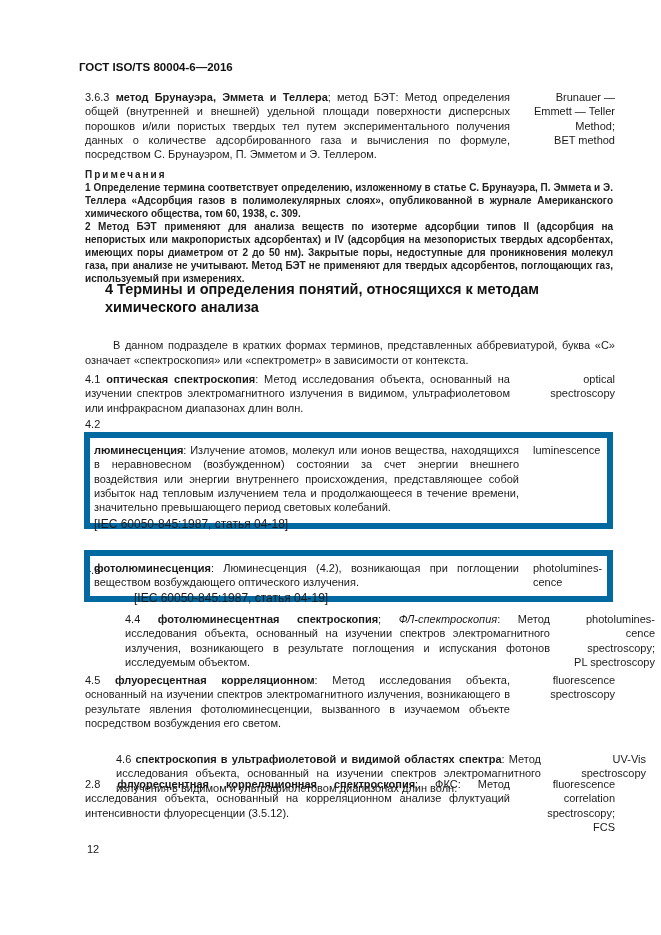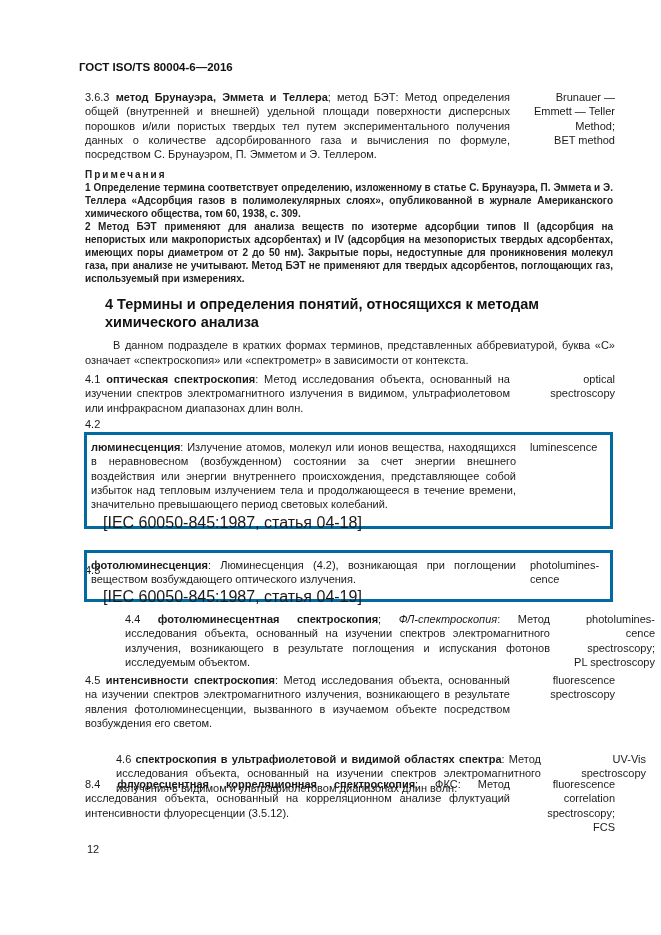--- a/index.html
+++ b/index.html
@@ -12,27 +12,27 @@
       overflow: hidden;
     }
     .abs { position: absolute; }
     .hdr { left: 79px; top: 61px; font-weight: bold; font-size: 11.5px; color: #111; }
     .entry { position: absolute; left: 85px; width: 530px; font-size: 11px; line-height: 14.3px; }
     .entry .def { width: 425px; text-align: justify; }
     .entry .en { position: absolute; left: 440px; top: 0; width: 90px; text-align: right; }
     .notes { position: absolute; left: 85px; width: 528px; font-size: 10px; line-height: 13px; text-align: justify; color: #222; }
     .notes .nt { letter-spacing: 2px; }
     .notes p { margin: 0; }
-    .sec-title { position: absolute; left: 105px; top: 295px; font-weight: bold; font-size: 14.5px; line-height: 18px; color: #111; }
+    .sec-title { position: absolute; left: 105px; top: 280px; font-weight: bold; font-size: 14.5px; line-height: 18px; color: #111; }
     .intro { position: absolute; left: 85px; top: 338px; width: 530px; font-size: 11px; line-height: 15px; text-align: justify; }
     .intro .ind { display: inline-block; width: 28px; }
     .num { position: absolute; left: 85px; font-size: 11px; }
-    .box { position: absolute; left: 84px; width: 529px; border: 3px solid #0369a1; box-sizing: border-box; }
+    .box { position: absolute; left: 84px; width: 529px; border: 6px solid #0369a1; box-sizing: border-box; }
     .box .inner { position: absolute; left: 4px; top: 5px; width: 425px; font-size: 11px; line-height: 14.3px; text-align: justify; }
-    .box .ref { position: absolute; left: 16px; font-size: 16px; }
+    .box .ref { position: absolute; left: 4px; font-size: 12px; }
     .box .en { position: absolute; left: 443px; top: 5px; font-size: 11px; line-height: 14.3px; width: 85px; }
     b { font-weight: bold; }
     .pg { left: 79px; top: 843px; font-size: 11px; margin-left: 8px; }
   </style>
 </head>
 <body>
 
 <div class="abs hdr">ГОСТ ISO/TS 80004-6—2016</div>
 
 <div class="entry" style="top:90px;">
@@ -70,55 +70,55 @@
   <div class="inner"><b>люминесценция</b><span>: Излучение атомов, молекул или ионов вещества, находящихся в неравновесном (возбужденном) состоянии за счет энергии внешнего воздействия или энергии внутреннего происхождения, представляющее собой избыток над тепловым излучением тела и продолжающееся в течение времени, значительно превышающего период световых колебаний.</span></div>
   <div class="ref" style="top:79px;">[IEC 60050-845:1987, статья 04-18]</div>
   <div class="en">
     <div>luminescence</div>
   </div>
 </div>
 
 <div class="num" style="top:535px;margin-top:29px;">4.3</div>
 <div class="box" style="top:550px;height:52px;">
   <div class="inner"><b>фотолюминесценция</b><span>: Люминесценция (4.2), возникающая при поглощении веществом возбуждающего оптического излучения.</span></div>
-  <div class="ref" style="top:35px;">[IEC 60050-845:1987, статья 04-19]</div>
+  <div class="ref" style="top:35px;margin-left:40px;">[IEC 60050-845:1987, статья 04-19]</div>
   <div class="en">
     <div>photolumines-</div>
     <div>cence</div>
   </div>
 </div>
 
 <div class="entry" style="top:612px;margin-left:40px;">
   <div class="def"><span>4.4</span> <b>фотолюминесцентная спектроскопия</b><span>; </span><i>ФЛ-спектроскопия</i><span>: Метод исследования объекта, основанный на изучении спектров электромагнитного излучения, возникающего в результате поглощения и испускания фотонов исследуемым объектом.</span></div>
   <div class="en">
     <div>photolumines-</div>
     <div>cence</div>
     <div>spectroscopy;</div>
     <div>PL spectroscopy</div>
   </div>
 </div>
 
 <div class="entry" style="top:673px;">
-  <div class="def"><span>4.5</span> <b>интенсивности спектроскопия</b><span>: Метод исследования объекта, основанный на изучении спектров электромагнитного излучения, возникающего в результате явления фотолюминесценции, вызванного в изучаемом объекте посредством возбуждения его светом.</span></div>
+  <div class="def"><span>4.5</span> <b>флуоресцентная корреляционном</b><span>: Метод исследования объекта, основанный на изучении спектров электромагнитного излучения, возникающего в результате явления фотолюминесценции, вызванного в изучаемом объекте посредством возбуждения его светом.</span></div>
   <div class="en">
     <div>fluorescence</div>
     <div>spectroscopy</div>
   </div>
 </div>
 
 <div class="entry" style="top:752px;margin-left:31px;">
   <div class="def"><span>4.6</span> <b>спектроскопия в ультрафиолетовой и видимой областях спектра</b><span>: Метод исследования объекта, основанный на изучении спектров электромагнитного излучения в видимом и ультрафиолетовом диапазонах длин волн.</span></div>
   <div class="en">
     <div>UV-Vis</div>
     <div>spectroscopy</div>
   </div>
 </div>
 
 <div class="entry" style="top:777px;">
-  <div class="def"><span>8.4</span> <b>флуоресцентная корреляционная спектроскопия</b><span>; ФКС: Метод исследования объекта, основанный на корреляционном анализе флуктуаций интенсивности флуоресценции (3.5.12).</span></div>
+  <div class="def"><span>2.8</span> <b>флуоресцентная корреляционная спектроскопия</b><span>; ФКС: Метод исследования объекта, основанный на корреляционном анализе флуктуаций интенсивности флуоресценции (3.5.12).</span></div>
   <div class="en">
     <div>fluorescence</div>
     <div>correlation</div>
     <div>spectroscopy;</div>
     <div>FCS</div>
   </div>
 </div>
 
 <div class="abs pg">12</div>
 

